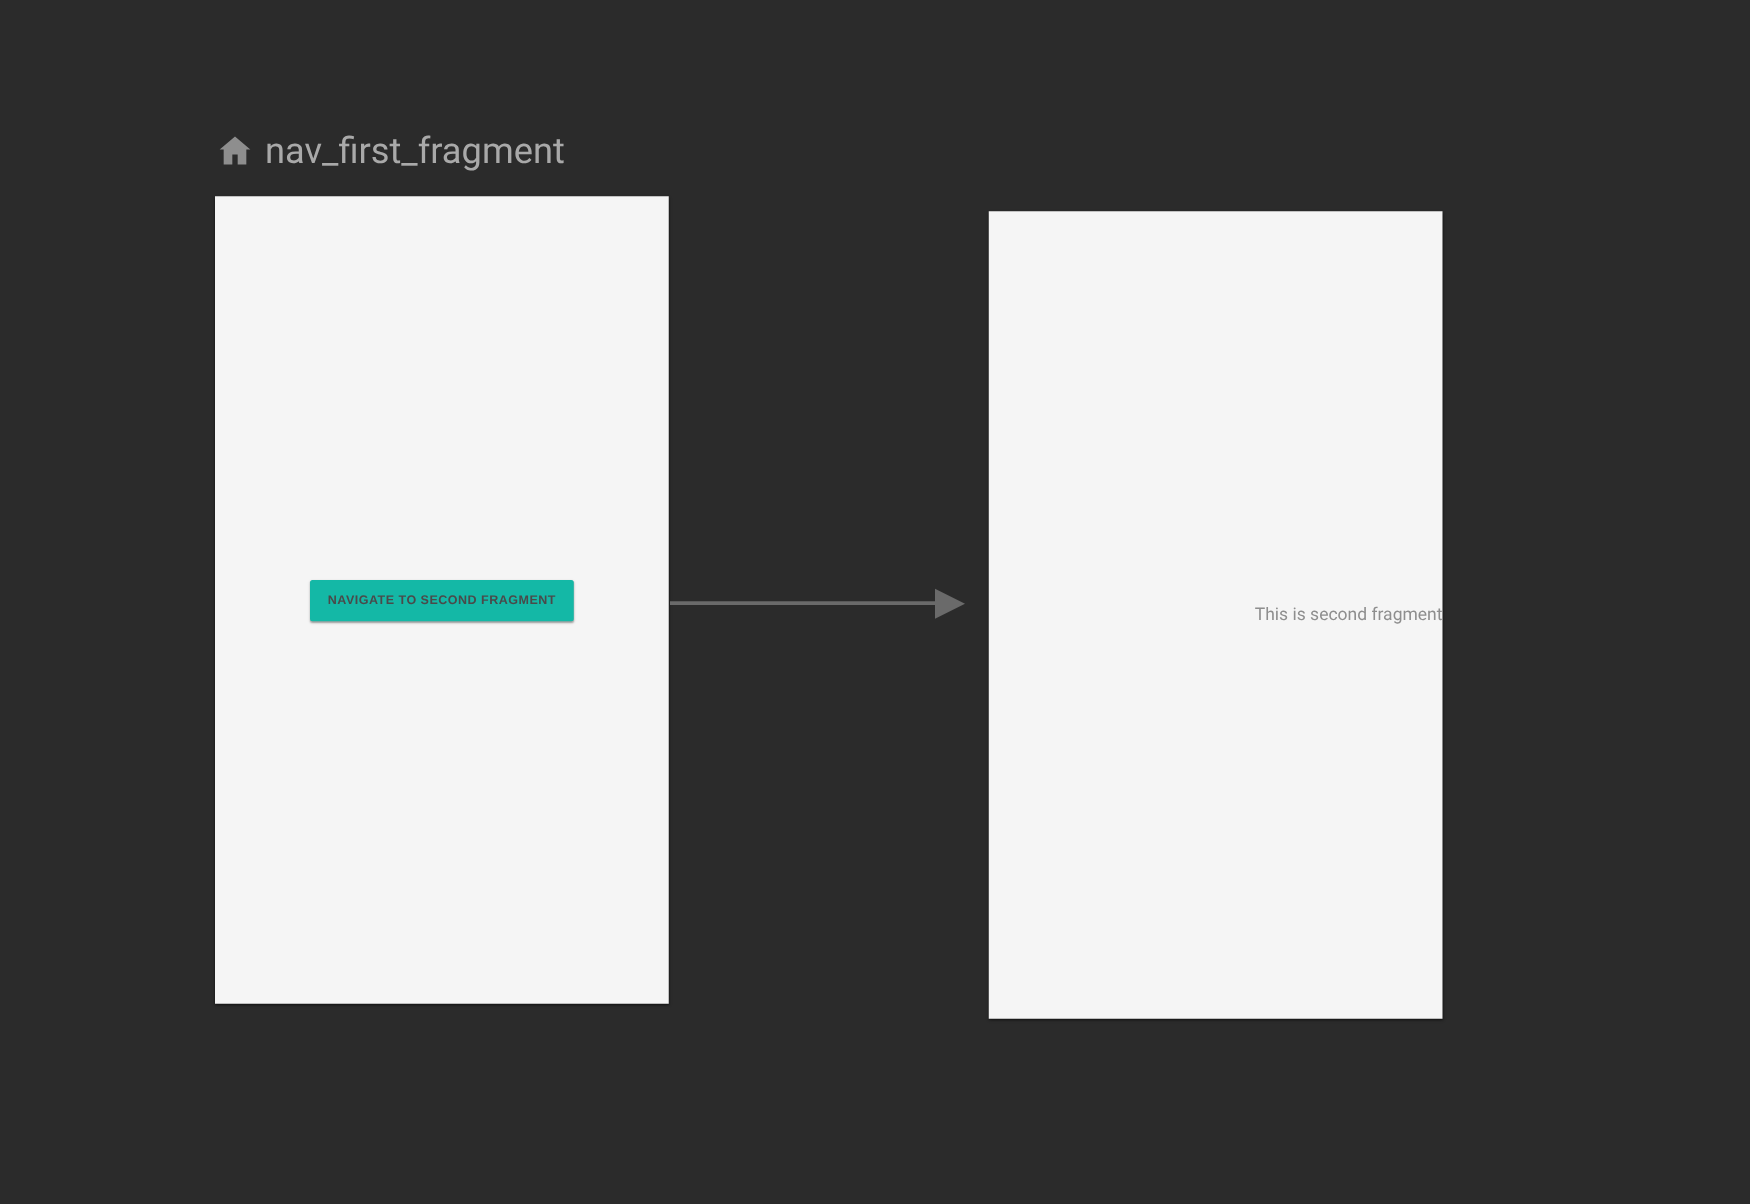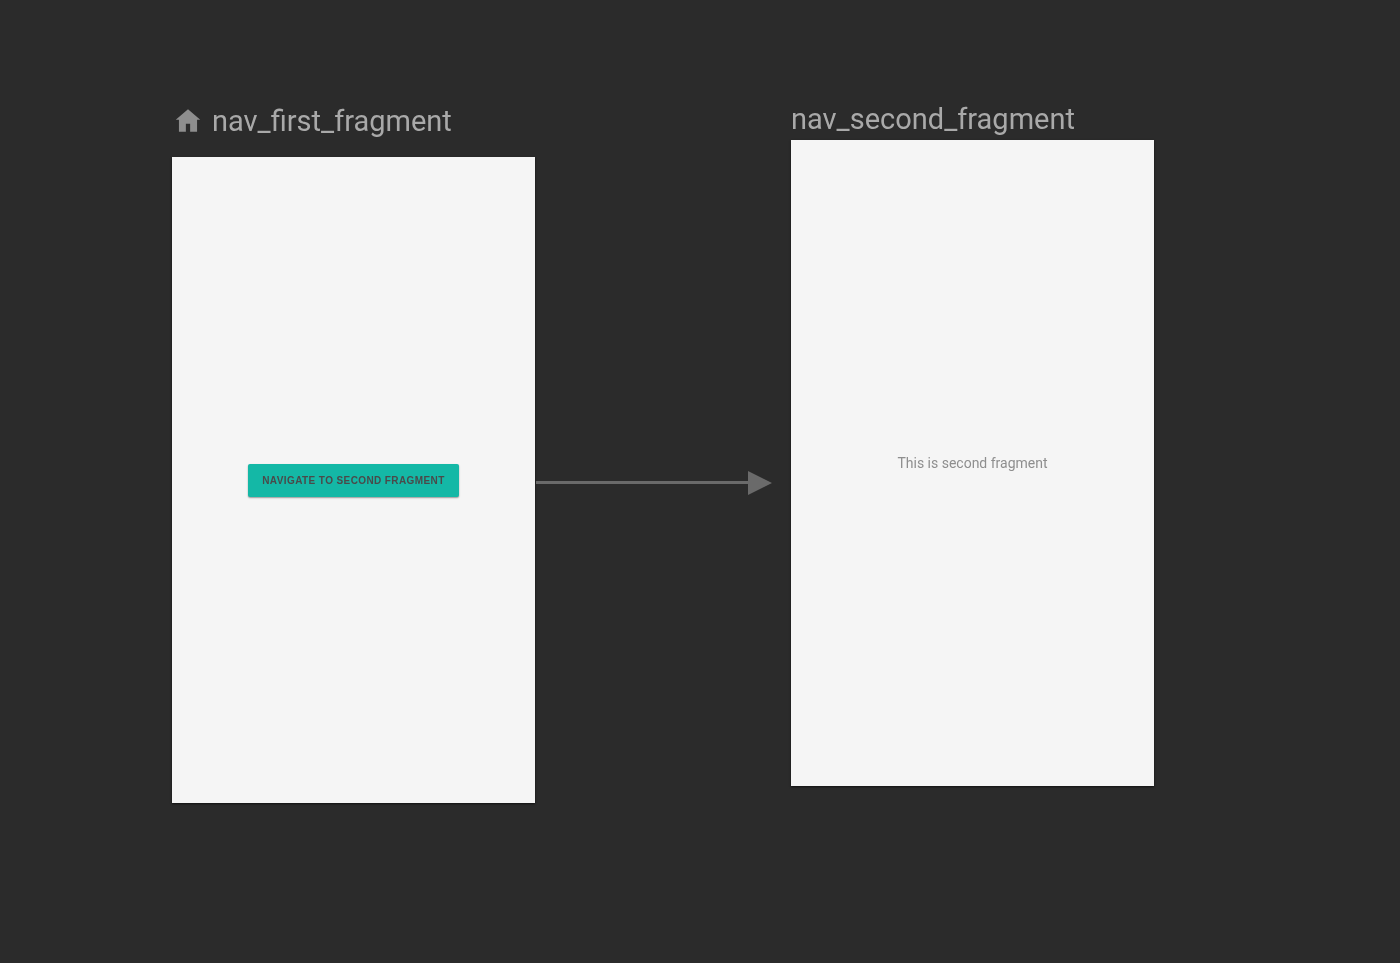--- a/index.html
+++ b/index.html
@@ -104,29 +104,26 @@
 
   <div class="destination-title" style="left:172px; top:105px;">
     <span class="home-icon">
       <svg viewBox="0 0 24 24">
           <path d="M12 3.2 2.8 11h2.4v9h5.2v-6h3.2v6h5.2v-9h2.4z"></path>
         </svg>
     </span>
     <span>nav_first_fragment</span>
   </div>
 
-  <div class="destination-title" style="left:791px; top:105px;">
-    <span>nav_second_fragment</span>
-  </div>
 
   <div class="phone" style="left:172px; top:157px;">
     <button class="nav-button">NAVIGATE TO SECOND FRAGMENT</button>
   </div>
 
-  <div class="phone" style="left:791px; top:140px;">
+  <div class="phone" style="left:791px; top:169px;justify-content:flex-end;">
     <span class="fragment-text">This is second fragment</span>
   </div>
 
   <div class="action-arrow">
     <div class="line"></div>
     <div class="head"></div>
   </div>
 
 </div>
 

